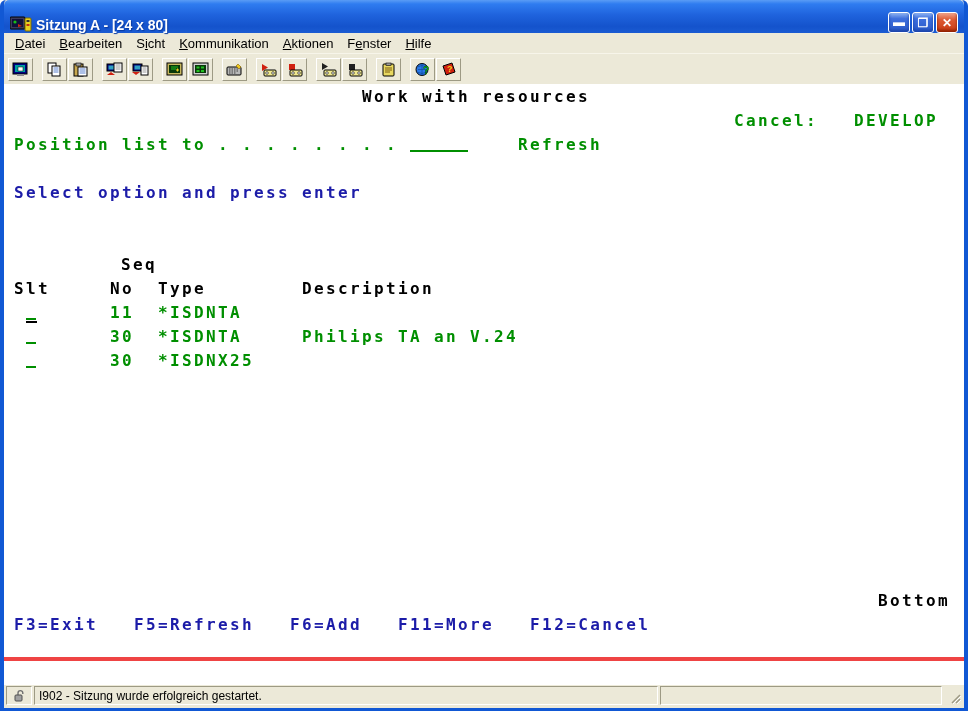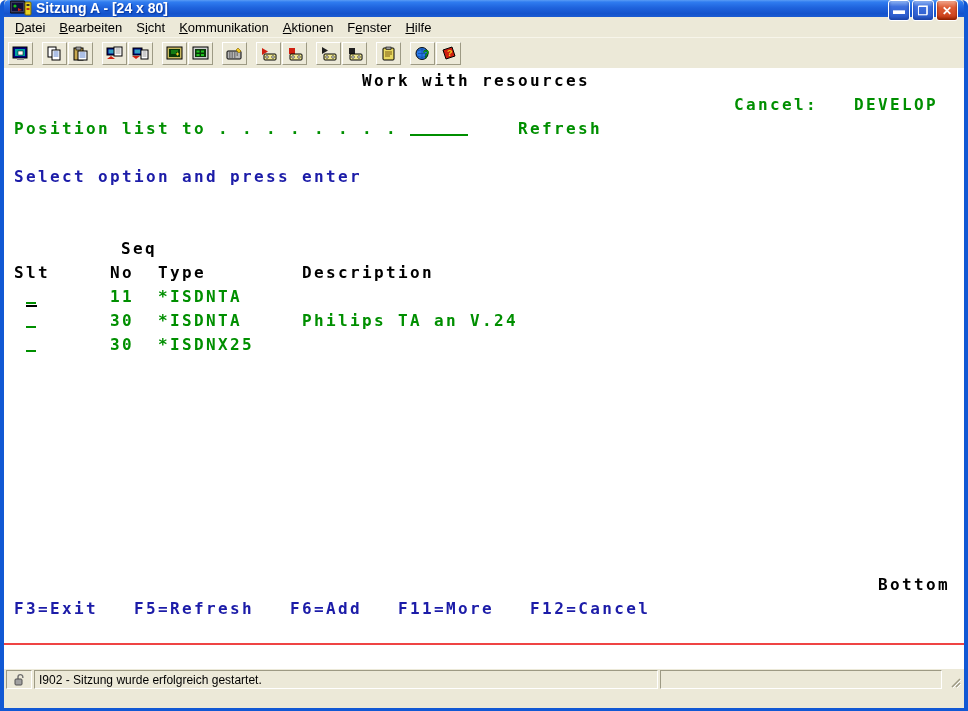--- a/index.html
+++ b/index.html
@@ -4,22 +4,22 @@
 <style>
   * { margin:0; padding:0; box-sizing:border-box; }
   body { font-family:"Liberation Sans", sans-serif; background:#fff; }
   .window{
     position:relative; width:968px; height:711px; overflow:hidden;
     border-left:4px solid #1158d4; border-right:4px solid #1158d4; border-bottom:3px solid #1158d4;
     border-radius:6px 6px 0 0; background:#ece9d8;
   }
   
   .titlebar{
-    height:17px; background:linear-gradient(180deg,#5a9cf5 0%,#2f7cf0 12%,#1f63dd 45%,#1453cc 80%,#1a5bd2 100%);
-    display:flex; align-items:flex-start; padding:0 6px 0 6px; border-radius:5px 5px 0 0;
+    height:33px; background:linear-gradient(180deg,#5a9cf5 0%,#2f7cf0 12%,#1f63dd 45%,#1453cc 80%,#1a5bd2 100%);
+    display:flex; align-items:flex-end; padding:0 6px 0 6px; border-radius:5px 5px 0 0;
   }
   .title-icon{ width:22px; height:17px; margin-right:4px; flex:0 0 auto; }
   .title-text{ color:#fff; font-weight:bold; font-size:14px; text-shadow:1px 1px 1px #0a3aa0; flex:1; }
   .caption-buttons{ display:flex; gap:2px; }
   .cap-btn{
     width:22px; height:21px; border:1px solid #fff; border-radius:3px;
     display:flex; align-items:center; justify-content:center;
     color:#fff; font-size:12px; font-weight:bold; cursor:default;
     background:linear-gradient(180deg,#8fb4f2 0%,#3e6fdd 30%,#2858c8 100%);
     box-shadow:inset 0 -2px 3px #1c44a8;
@@ -34,21 +34,21 @@
   .toolbar{ height:31px; background:#ece9d8; display:flex; align-items:center; padding-left:4px; border-top:1px solid #f7f5ea; }
   .tb-group{ display:flex; gap:1px; margin-right:9px; }
   .tb-btn{
     width:25px; height:23px; background:#ece9d8; display:flex; align-items:center; justify-content:center;
     border:1px solid; border-color:#fff #9d9a84 #9d9a84 #fff; cursor:default;
   }
   .tb-btn svg{ width:17px; height:15px; }
   
   .screen{
     position:relative; width:960px; height:577px; background:#fff; cursor:text;
-    border-bottom:2px solid #ef4444;
+    border-bottom:4px solid #ef4444;
   }
   .run{
     position:absolute; white-space:pre; height:17px;
     font-family:"DejaVu Sans Mono", monospace; font-weight:bold;
     font-size:16px; line-height:17px; letter-spacing:2.37px;
   }
   .fld{ position:absolute; height:2px; }
   .cursor{ position:absolute; height:2px; background:#000; }
   
   .oia{ width:960px; height:24px; background:#fff; }

